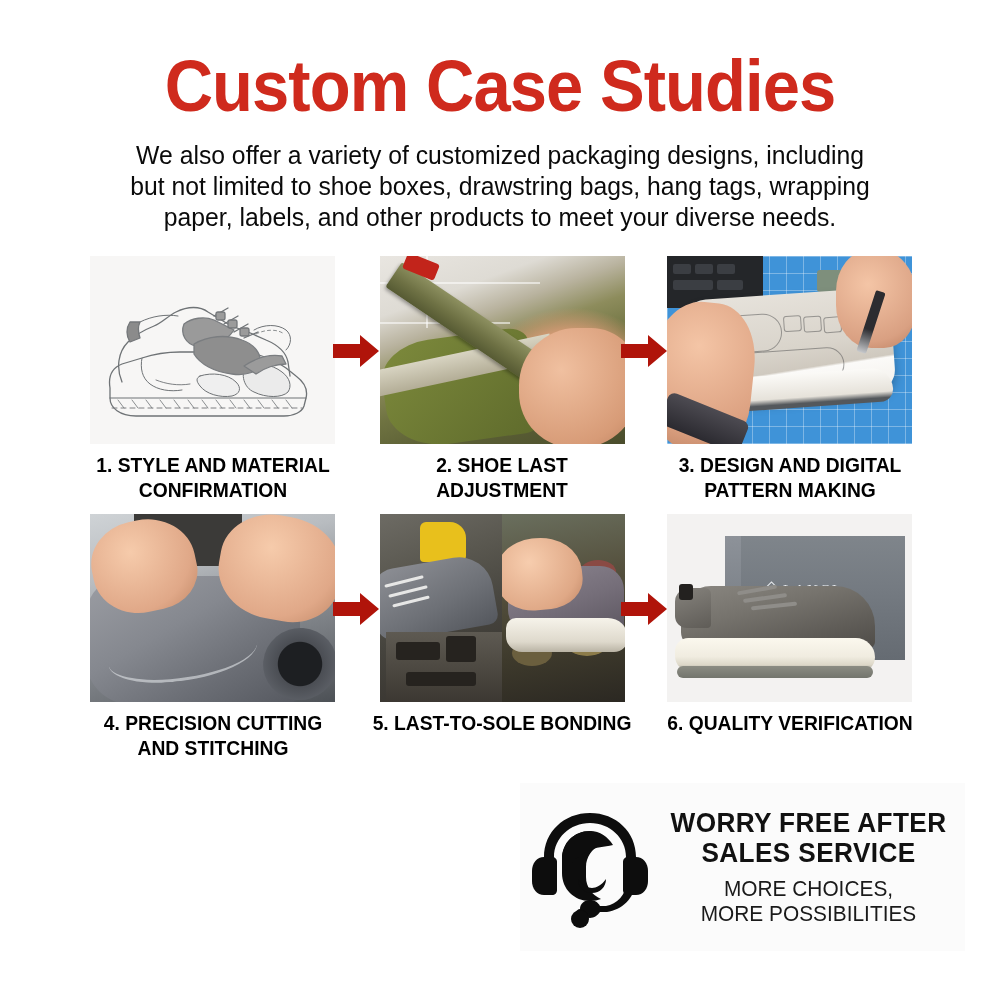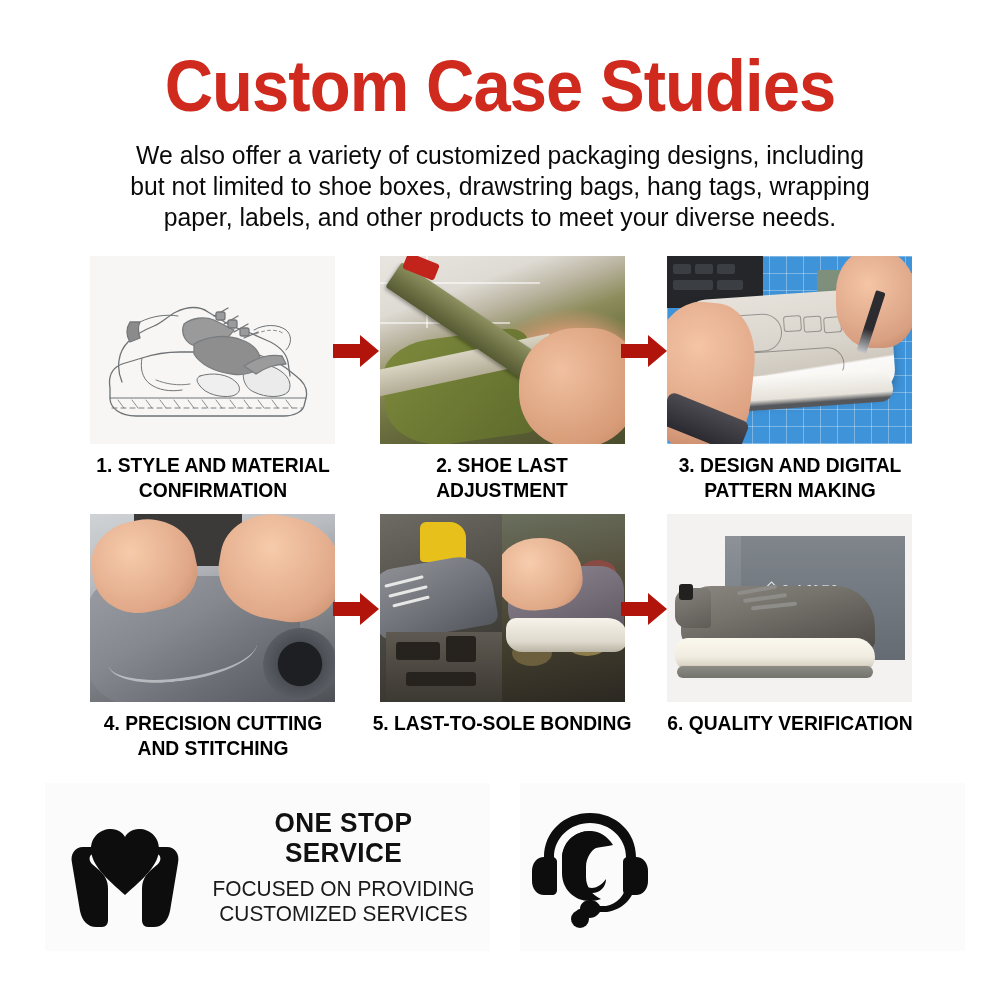--- a/index.html
+++ b/index.html
@@ -464,48 +464,39 @@
         <div>5. LAST-TO-SOLE BONDING</div>
       </div>
       <div class="cap c3">
         <div>6. QUALITY VERIFICATION</div>
       </div>
     </div>
   </div>
 
   <div class="banners">
 
-    <div class="banner left">
-      <div class="bicon" style="width:160px;">
-        <svg width="128" height="128" viewBox="0 0 128 128">
-          <path fill="#0d0d0d" d="M64 92 C46 76 30 62 30 46 C30 34 39 26 50 26 C57 26 62 30 64 34 C66 30 71 26 78 26 C89 26 98 34 98 46 C98 62 82 76 64 92 Z"></path>
-          <path fill="#0d0d0d" d="M22 44 C14 44 9 51 11 60 L19 108 C21 118 27 124 35 124 L41 124 C45 124 47 121 47 117 L47 86 C47 78 44 72 38 67 L31 61 C28 58 28 54 30 52 C33 49 37 50 39 53 L44 60 C46 63 49 62 49 58 L49 52 C49 47 45 44 40 44 Z"></path>
-          <path fill="#0d0d0d" d="M106 44 C114 44 119 51 117 60 L109 108 C107 118 101 124 93 124 L87 124 C83 124 81 121 81 117 L81 86 C81 78 84 72 90 67 L97 61 C100 58 100 54 98 52 C95 49 91 50 89 53 L84 60 C82 63 79 62 79 58 L79 52 C79 47 83 44 88 44 Z"></path>
-        </svg>
-      </div>
-      <div class="btext">
-        <div class="bhead">
-          <div>ONE STOP</div>
-          <div>SERVICE</div>
-        </div>
-        <div class="bsub">
-          <div>FOCUSED ON PROVIDING</div>
-          <div>CUSTOMIZED SERVICES</div>
-        </div>
-      </div>
-    </div>
 
     <div class="banner right">
       <div class="bicon" style="width:140px;">
         <svg width="120" height="124" viewBox="0 0 120 124">
           <path fill="#0d0d0d" d="M60 8 C34 8 14 27 14 52 L14 62 C14 65 16 67 19 67 C22 67 24 65 24 62 L24 52 C24 33 40 18 60 18 C80 18 96 33 96 52 L96 78 C96 90 87 99 76 101 L70 101 C68 97 64 95 60 95 C54 95 50 99 50 104 C50 109 54 113 60 113 C64 113 68 110 70 107 L77 107 C92 105 104 93 106 78 L106 52 C106 27 86 8 60 8 Z"></path>
           <path fill="#0d0d0d" d="M14 52 C7 52 2 58 2 66 L2 76 C2 84 7 90 14 90 L22 90 C25 90 27 88 27 85 L27 57 C27 54 25 52 22 52 Z"></path>
           <path fill="#0d0d0d" d="M106 52 C113 52 118 58 118 66 L118 76 C118 84 113 90 106 90 L98 90 C95 90 93 88 93 85 L93 57 C93 54 95 52 98 52 Z"></path>
           <path fill="#0d0d0d" d="M60 26 C44 26 32 38 32 54 L32 68 C32 84 44 96 60 96 C64 96 68 95 71 94 C62 90 56 82 56 72 L56 62 C56 52 62 44 70 40 C68 32 64 26 60 26 Z"></path>
           <path fill="#0d0d0d" d="M32 54 C32 38 44 26 60 26 C70 26 78 32 83 40 C74 42 66 42 58 46 C48 51 40 58 36 66 Z"></path>
           <path fill="#0d0d0d" d="M48 74 C48 82 54 88 62 88 C70 88 76 82 76 74 C72 80 66 83 62 83 C58 83 52 80 48 74 Z"></path>
           <path fill="#0d0d0d" d="M50 104 C48 104 46 106 46 108 L46 112 C46 118 52 122 58 118 L58 110 C56 106 53 104 50 104 Z"></path>
           <circle cx="50" cy="114" r="9" fill="#0d0d0d"></circle>
         </svg>
       </div>
+      <div class="btext">
+        <div class="bhead">
+          <div>WORRY FREE AFTER</div>
+          <div>SALES SERVICE</div>
+        </div>
+        <div class="bsub">
+          <div>MORE CHOICES,</div>
+          <div>MORE POSSIBILITIES</div>
+        </div>
+      </div>
     </div>
   </div>
 </div>
 
 </body></html>

